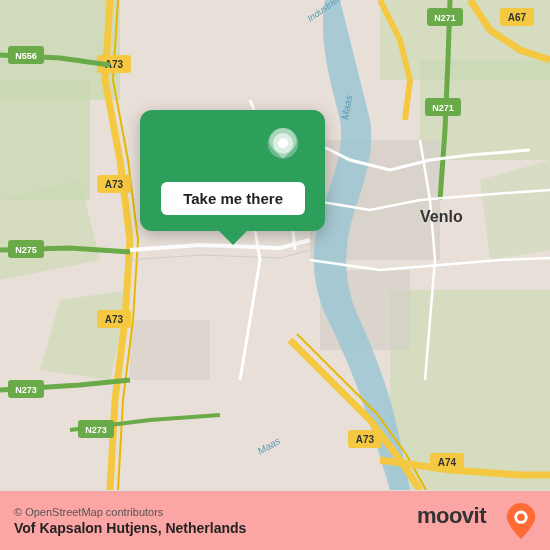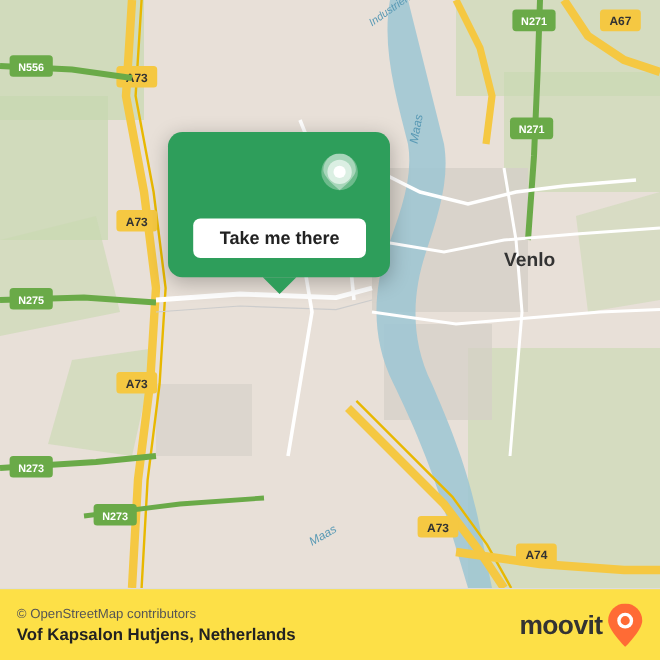--- a/index.html
+++ b/index.html
@@ -70,21 +70,21 @@
       transform: translateX(-50%);
       border-left: 14px solid transparent;
       border-right: 14px solid transparent;
       border-top: 14px solid #2e9e5b;
     }
 
     
     #bottom-bar {
       width: 550px;
       height: 60px;
-      background: #fde047;
+      background: #fca5a5;
       border-top: 1px solid #ddd;
       display: flex;
       align-items: center;
       justify-content: space-between;
       padding: 0 14px;
     }
 
     .bottom-left {
       display: flex;
       flex-direction: column;
@@ -97,22 +97,22 @@
 
     .bottom-title {
       font-size: 14px;
       font-weight: 700;
       color: #222;
       margin-top: 2px;
     }
 
     .moovit-logo {
       display: flex;
-      align-items: center;
-      gap: 4px;
+      align-items: flex-start;
+      gap: 20px;
     }
 
     .moovit-text {
       font-size: 22px;
       font-weight: 700;
       color: #333;
       letter-spacing: -0.5px;
     }
 
     .moovit-pin {

